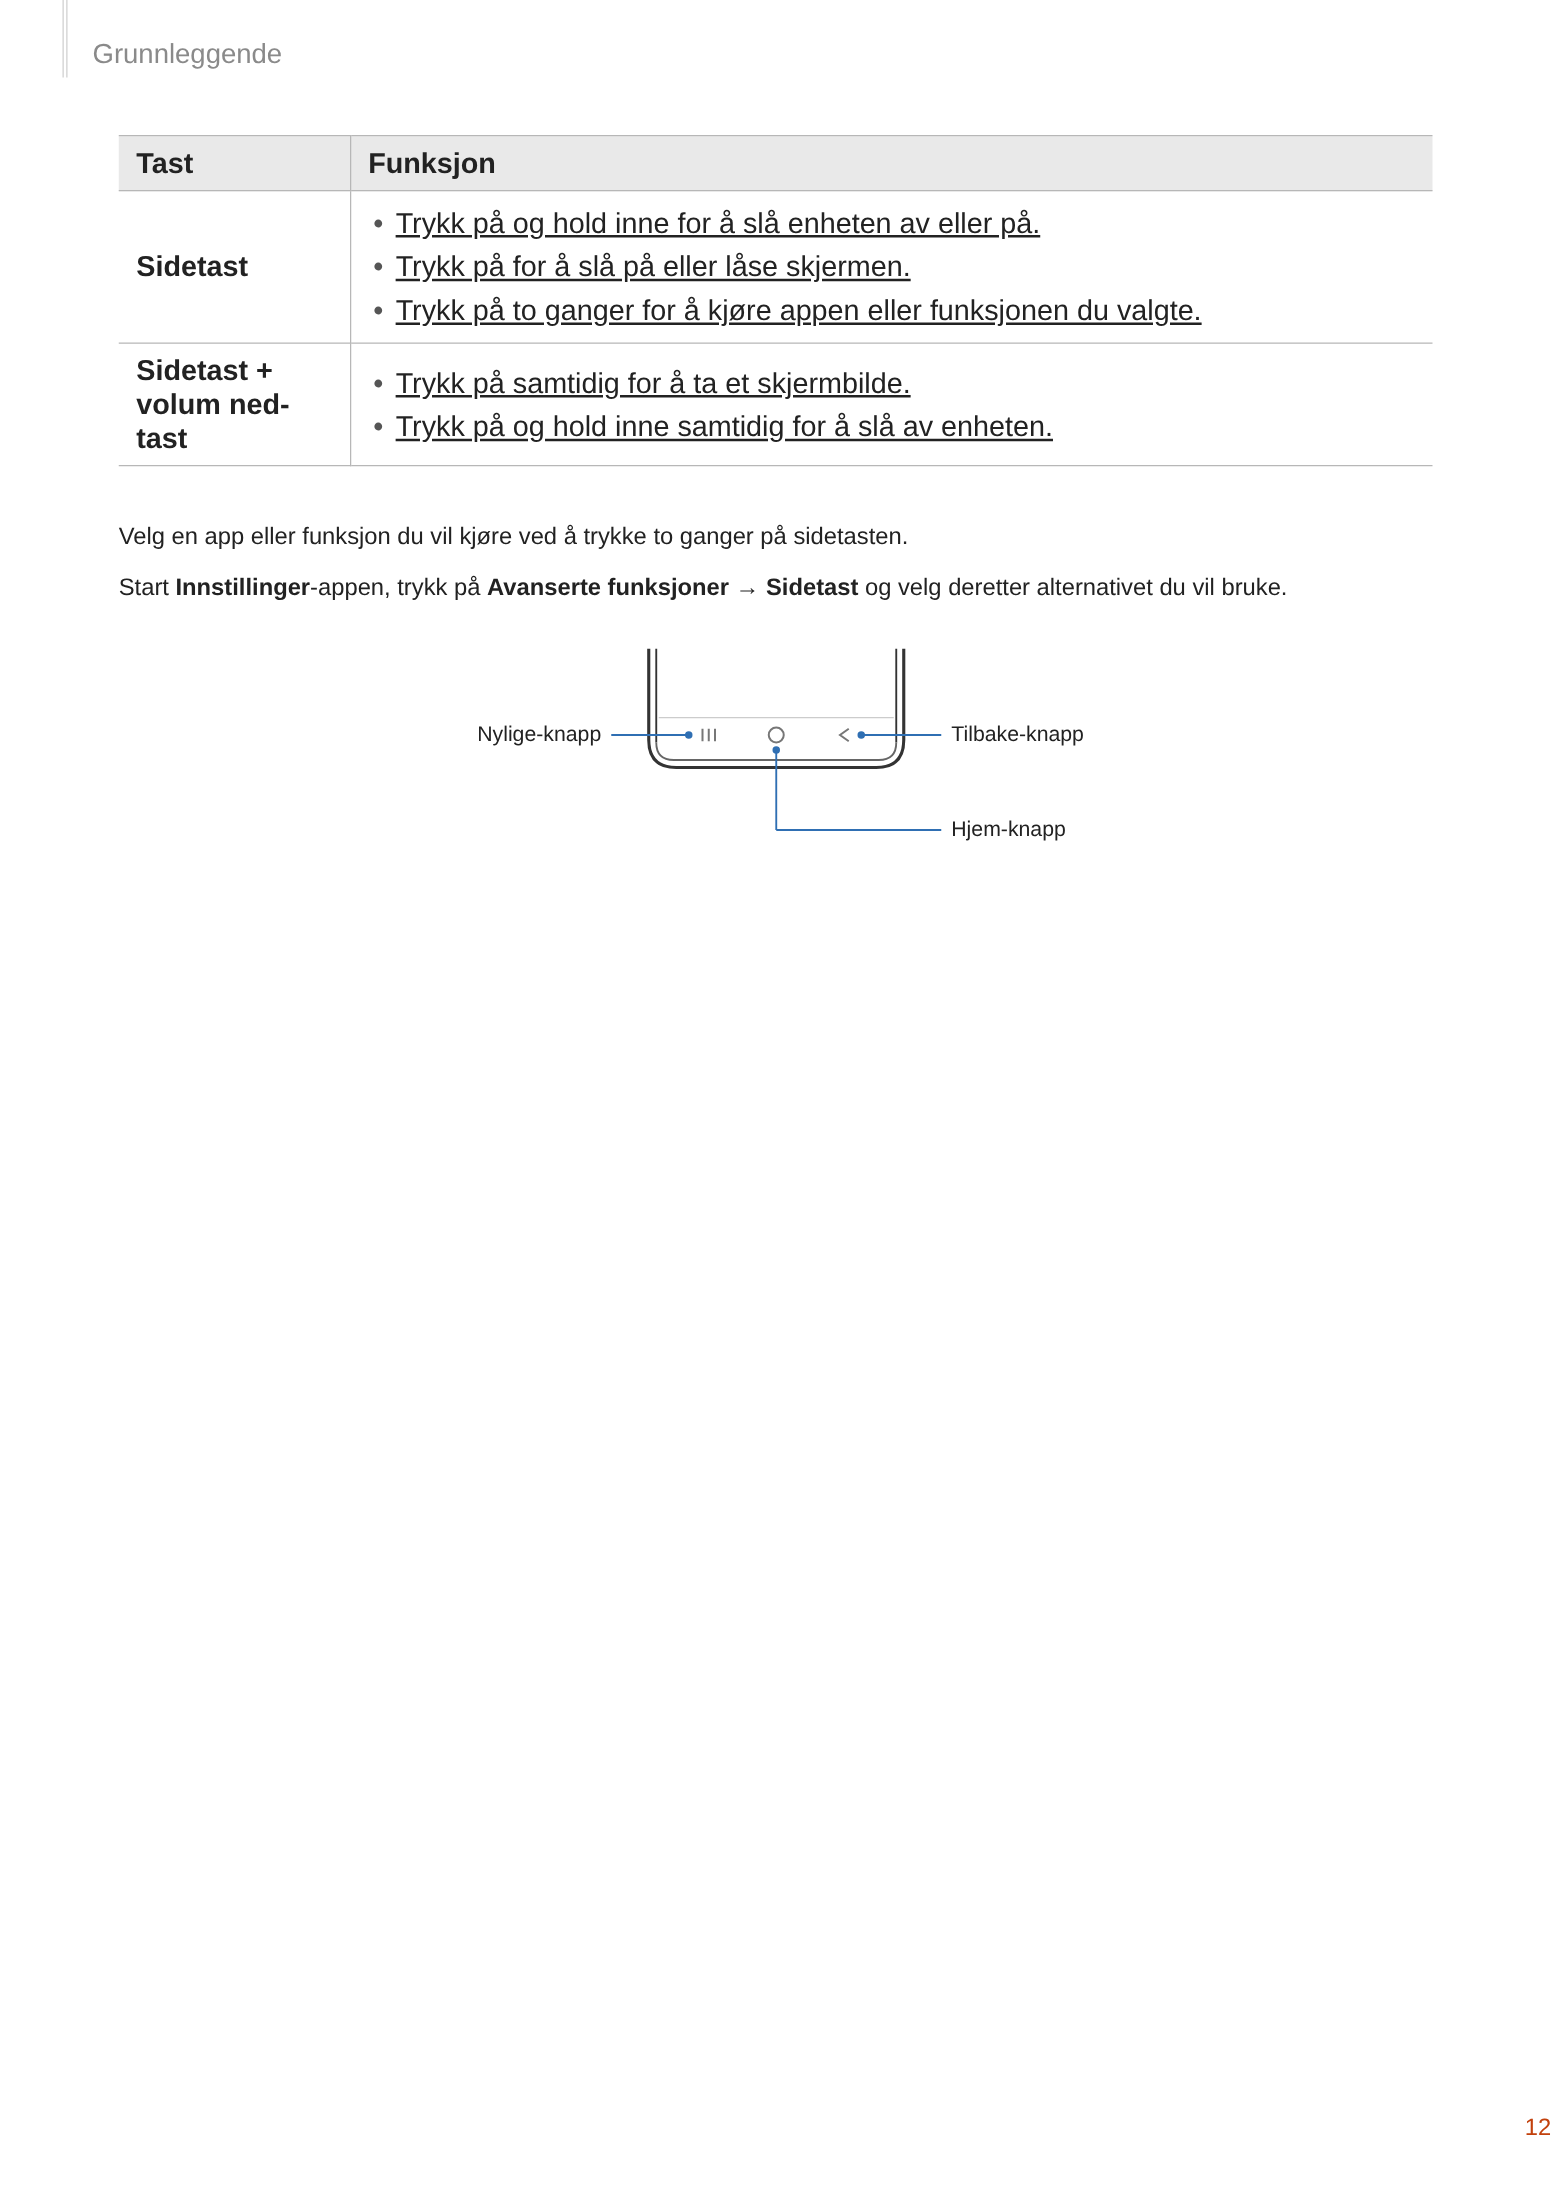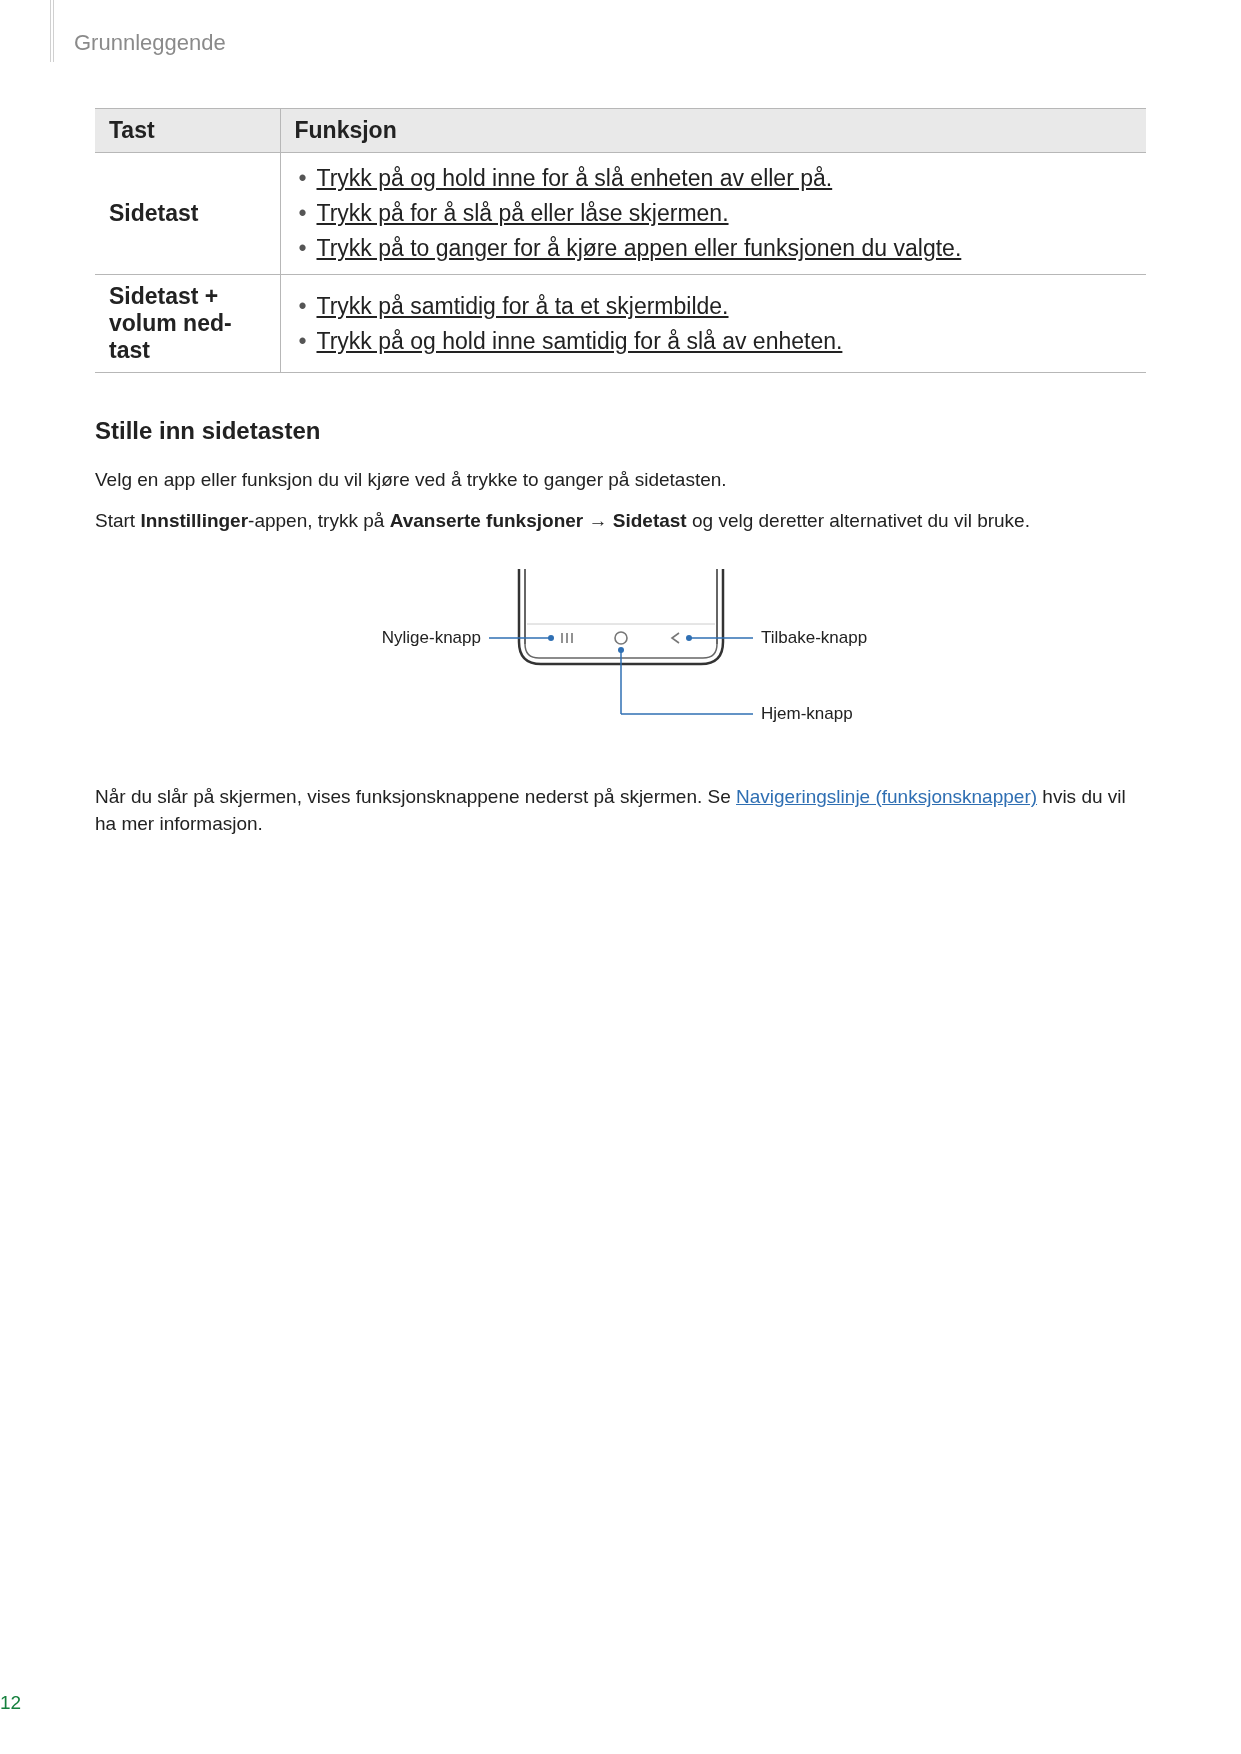--- a/index.html
+++ b/index.html
@@ -90,23 +90,23 @@
   .figure-wrap {
     display: flex;
     justify-content: center;
     margin: 20px 0 30px 0;
   }
   .link { color: #2f6fb3; }
   .pagenum {
     position: absolute;
     left: 0; right: 0;
     bottom: 40px;
-    text-align: left;
+    text-align: right;
     font-size: 19px;
-    color: #15803d;
+    color: #c2410c;
   }
 </style>
 </head>
 <body>
 
 <div class="header-tab"></div>
 <div class="header-title">Grunnleggende</div>
 
 <div class="page">
   <div class="content">
@@ -138,21 +138,20 @@
                 <li>Trykk på samtidig for å ta et skjermbilde.</li>
                 <li>Trykk på og hold inne samtidig for å slå av enheten.</li>
               </ul>
             </td>
           </tr>
         </tbody>
       </table>
     </div>
 
     <div class="section">
-      <div class="h2">Stille inn sidetasten</div>
       <p class="bodytext">Velg en app eller funksjon du vil kjøre ved å trykke to ganger på sidetasten.</p>
       <p class="bodytext">
         <span>Start </span><strong>Innstillinger</strong><span>-appen, trykk på </span><strong>Avanserte funksjoner</strong><span> → </span><strong>Sidetast</strong><span> og velg deretter alternativet du vil bruke.</span>
       </p>
     </div>
 
     <div class="section">
 
       <div class="figure-wrap">
         <svg width="600" height="190" viewBox="0 0 600 190">
@@ -187,21 +186,18 @@
           <circle cx="300" cy="86" r="3" fill="#2f6fb3"></circle>
           <line x1="300" y1="86" x2="300" y2="150" stroke="#2f6fb3" stroke-width="1.5"></line>
           <line x1="300" y1="150" x2="432" y2="150" stroke="#2f6fb3" stroke-width="1.5"></line>
 
           <text x="160" y="79" text-anchor="end" font-size="17" fill="#222">Nylige-knapp</text>
           <text x="440" y="79" text-anchor="start" font-size="17" fill="#222">Tilbake-knapp</text>
           <text x="440" y="155" text-anchor="start" font-size="17" fill="#222">Hjem-knapp</text>
         </svg>
       </div>
 
-      <p class="bodytext">
-        <span>Når du slår på skjermen, vises funksjonsknappene nederst på skjermen. Se </span><a href="#" class="link">Navigeringslinje (funksjonsknapper)</a><span> hvis du vil ha mer informasjon.</span>
-      </p>
     </div>
 
   </div>
 </div>
 
 <div class="pagenum">12</div>
 
 </body></html>

